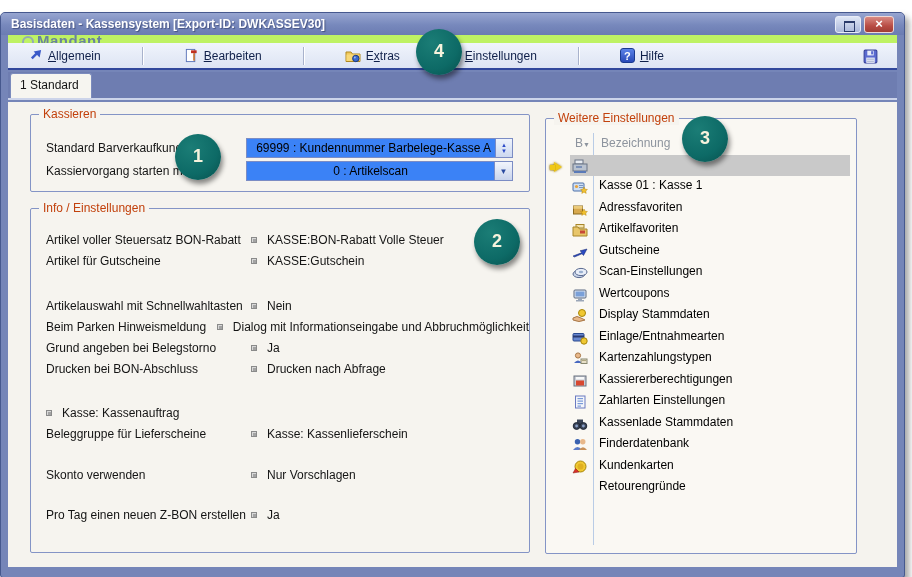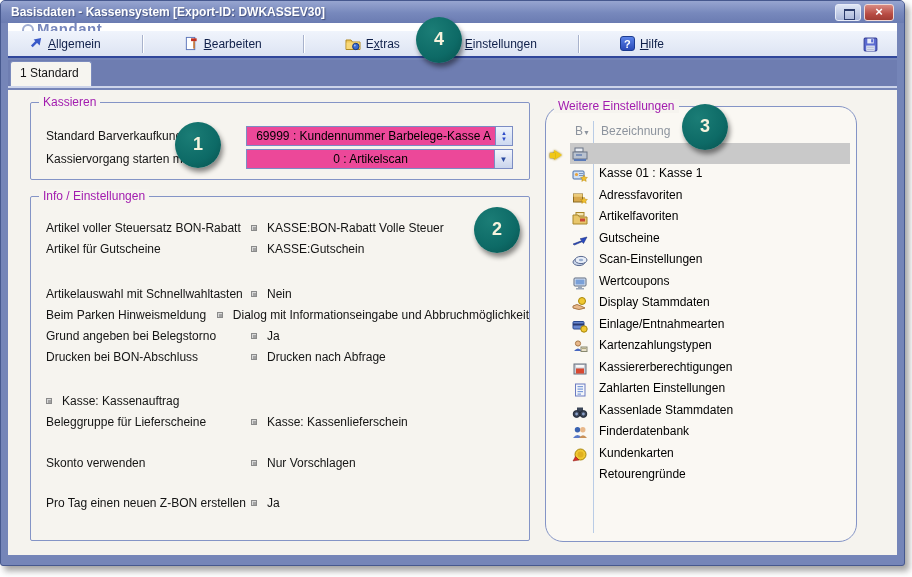--- a/index.html
+++ b/index.html
@@ -1,40 +1,40 @@
 <!DOCTYPE html>
 <html><head>
 <meta charset="utf-8">
 <style>
   * { margin:0; padding:0; box-sizing:border-box; }
   html,body { width:912px; height:577px; background:#ffffff; overflow:hidden;
     font-family:"Liberation Sans", sans-serif; font-size:12px; color:#000; }
 
-  .window { position:absolute; left:0; top:0; width:905px; height:566px;
+  .window { position:absolute; left:0; top:12px; width:905px; height:566px;
     background:#7585b8; border:1px solid #46588e; border-radius:5px 5px 3px 3px;
     box-shadow:4px 5px 6px rgba(90,90,90,.55); }
 
   
   .titlebar { position:absolute; left:0; top:0; right:0; height:22px;
     background:linear-gradient(#97a5d0 0%, #7788bc 55%, #6b7cb2 100%);
     border-radius:4px 4px 0 0; display:flex; align-items:center; }
   .title-text { color:#fff; font-weight:bold; font-size:12px; padding-left:10px;
     text-shadow:1px 1px 1px rgba(40,50,90,.6); white-space:nowrap; }
   .win-buttons { position:absolute; right:10px; top:3px; display:flex; gap:3px; }
   .btn-restore { width:26px; height:17px; border:1px solid #e8ecf8; border-radius:3px;
     background:linear-gradient(#dfe6f5,#aab7da); position:relative; cursor:default; }
   .btn-restore::before { content:""; position:absolute; left:8px; top:4px; width:9px; height:8px;
     border:1px solid #2a3a6a; border-top:2px solid #2a3a6a; background:transparent; }
   .btn-close { width:30px; height:17px; border:1px solid #f0d8d4; border-radius:3px;
     background:linear-gradient(#d98a82,#b84c44 60%,#a03c34); color:#fff; font-weight:bold;
     font-size:13px; line-height:14px; text-align:center; cursor:default; }
 
   
   .ghost-strip { position:absolute; left:7px; top:22px; right:7px; height:8px;
-    background:#ffffff; overflow:hidden; }
+    background:#bef264; overflow:hidden; }
   .ghost-title { position:absolute; left:14px; top:-3px; font-size:15px; font-weight:bold;
     color:#5468ac; opacity:.8; letter-spacing:.5px; }
   .ghost-circle { display:inline-block; width:12px; height:12px; border:2px solid #8a9ac8;
     border-radius:50%; vertical-align:middle; margin-right:3px; }
 
   
   .toolbar { position:absolute; left:7px; top:30px; right:7px; height:27px;
     background:linear-gradient(#f0f4fc,#dde4f3); border-bottom:2px solid #31479b;
     display:flex; align-items:center; padding-left:12px;gap:28px; }
   .tb-item { display:flex; align-items:center; gap:5px; padding:3px 8px; border-radius:2px;
@@ -49,30 +49,30 @@
     background:#6e7db1; border-bottom:2px solid #ccd4ea; }
   .tab { position:absolute; left:2px; bottom:0; height:25px; min-width:80px;
     background:#f6f5f0; border:1px solid #7b8bbd; border-bottom:none;
     border-radius:3px 3px 0 0; padding:4px 12px 0 9px; color:#141414; }
 
   
   .content { position:absolute; left:7px; top:89px; right:7px; bottom:10px; background:#f5f3ee; }
 
   .groupbox { position:absolute; border:1px solid #8494c6; border-radius:2px; background:#f6f4ef; }
   .group-title { position:absolute; top:-8px; left:8px; background:#f6f4ef; padding:0 4px;
-    color:#a21caf; white-space:nowrap; }
+    color:#c2410c; white-space:nowrap; }
 
   #group-kassieren { left:22px; top:12px; width:500px; height:78px; }
   #group-info      { left:22px; top:106px; width:500px; height:345px; }
-  #group-weitere   { left:537px; top:16px; width:312px; height:436px; background:#faf8f3;border-radius:18px; }
+  #group-weitere   { left:537px; top:16px; width:312px; height:436px; background:#faf8f3; }
 
   
   .field-row { position:absolute; left:15px; right:12px; height:20px; display:flex; align-items:center; }
   .field-row .flabel { width:200px; color:#141414; }
-  .fbox { display:flex; width:267px; height:20px; border:1px solid #7b8cc4; background:#ec4899; }
+  .fbox { display:flex; width:267px; height:20px; border:1px solid #7b8cc4; background:#3b82f6; }
   .fbox .ftext { flex:1; padding:2px 4px 0 4px; white-space:nowrap; overflow:hidden;text-align:center; }
   .ftext.right { text-align:right; }
   .spin-btn { width:17px; border-left:1px solid #7b8cc4; background:linear-gradient(#eef3fc,#cdd9f0);
     display:flex; flex-direction:column; align-items:center; justify-content:center; color:#2d4bc8;
     font-size:6px; line-height:6px; cursor:default; }
   .drop-btn { width:18px; border-left:1px solid #7b8cc4; background:linear-gradient(#f2f5fc,#c9d4ec);
     display:flex; align-items:center; justify-content:center; color:#2a4aa0; font-size:8px; cursor:default; }
 
   
   .info-rows { position:absolute; left:0; top:0; right:0; padding-top:20px; }

